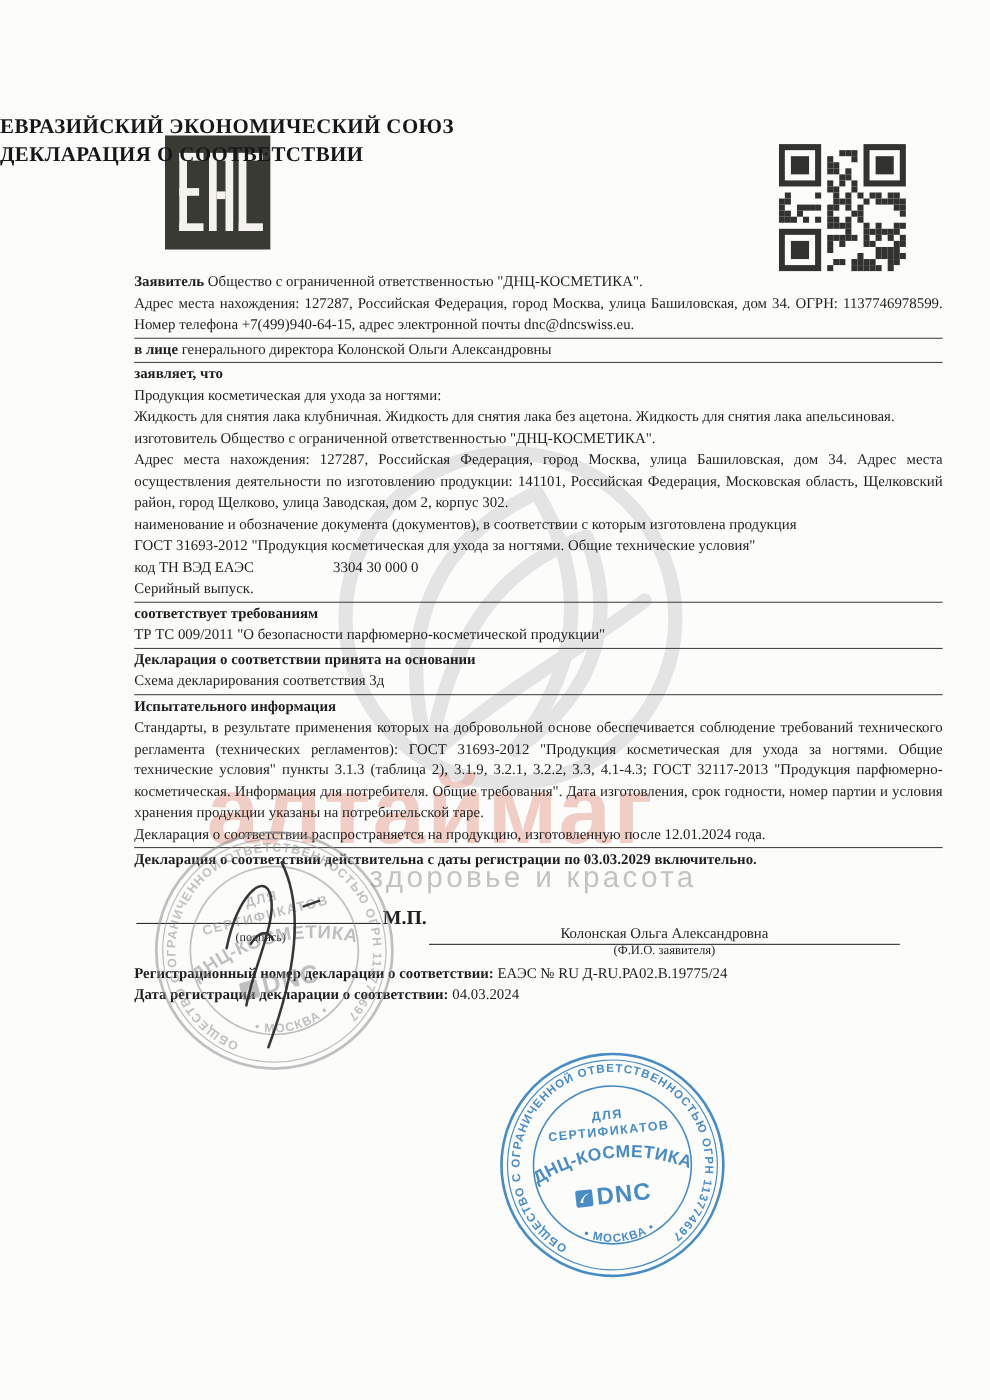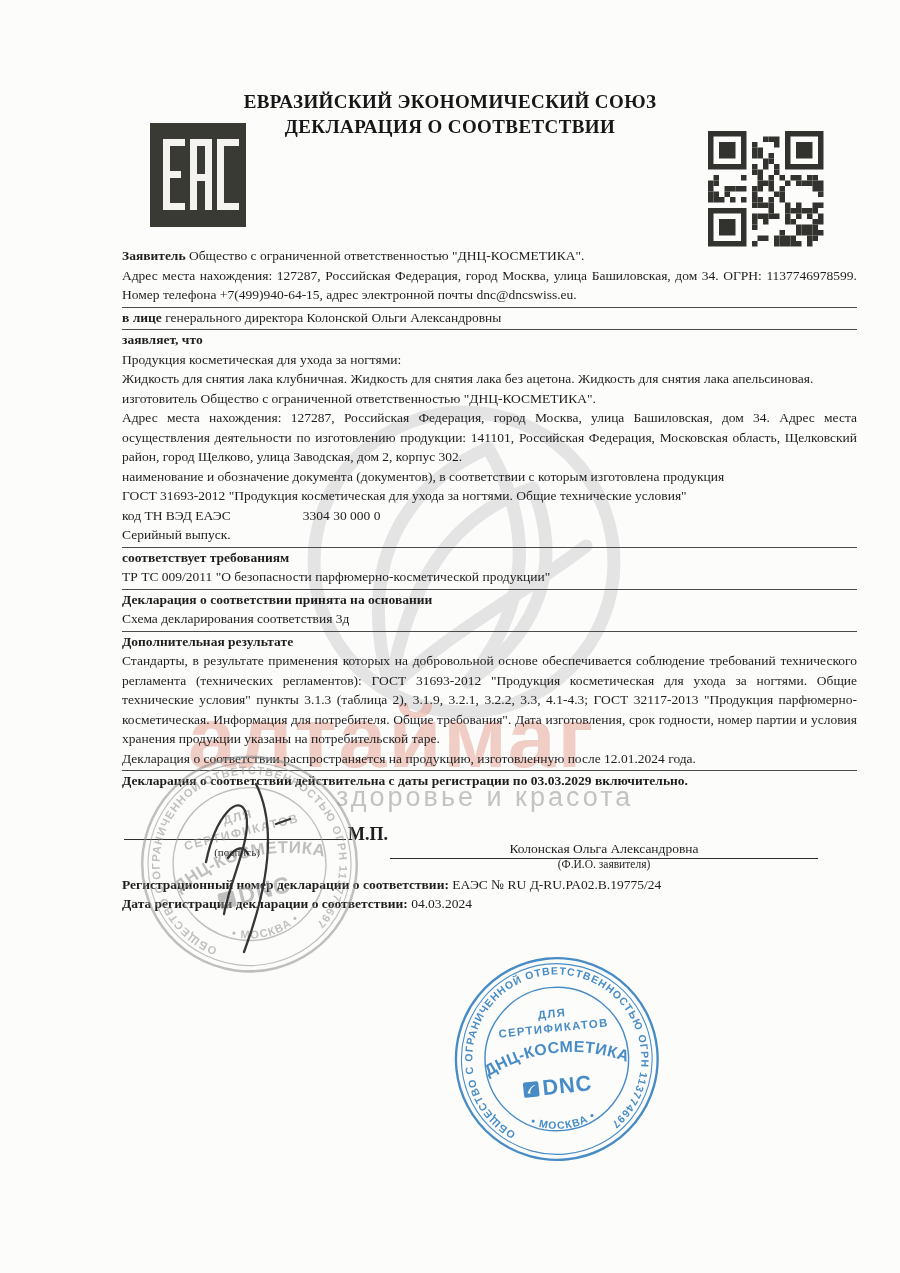--- a/index.html
+++ b/index.html
@@ -1,21 +1,21 @@
 <!DOCTYPE html>
 <html lang="ru"><head>
 <meta charset="utf-8">
 <style>
   html,body{margin:0;padding:0;}
   .page{position:relative;width:900px;height:1273px;background:#fcfcfb;overflow:hidden;
         font-family:"Liberation Serif","DejaVu Serif",serif;color:#1e1e1e;}
   
   .eac{position:absolute;left:150px;top:123px;}
   .qr{position:absolute;left:708px;top:131px;}
-  .titles{position:absolute;left:0;top:89px;width:900px;text-align:center;}
+  .titles{position:absolute;left:0;top:103px;width:900px;}
   .titles div{font-weight:bold;font-size:19px;letter-spacing:.4px;line-height:25px;color:#171717;}
   
   .content{position:absolute;left:122px;top:246px;width:735px;z-index:2;
            font-size:13.5px;line-height:19.5px;}
   .content p{margin:0;text-align:justify;}
   .b{font-weight:bold;}
   .rule{border-bottom:1.4px solid #4a4a48;padding-bottom:2px;margin-bottom:3px;}
   .mt4{margin-top:4px;} .mt6{margin-top:6px;} .mt14{margin-top:14px;}
   .tncode{display:inline-block;margin-left:72px;}
   
@@ -226,21 +226,21 @@
     <p class="mt6"><span>изготовитель</span> <span>Общество с ограниченной ответственностью "ДНЦ-КОСМЕТИКА".</span></p>
     <p>Адрес места нахождения: 127287, Российская Федерация, город Москва, улица Башиловская, дом 34. Адрес места осуществления деятельности по изготовлению продукции: 141101, Российская Федерация, Московская область, Щелковский район, город Щелково, улица Заводская, дом 2, корпус 302.</p>
     <p class="mt4">наименование и обозначение документа (документов), в соответствии с которым изготовлена продукция</p>
     <p>ГОСТ 31693-2012 "Продукция косметическая для ухода за ногтями. Общие технические условия"</p>
     <p><span>код ТН ВЭД ЕАЭС</span><span class="tncode">3304 30 000 0</span></p>
     <p class="rule">Серийный выпуск.</p>
     <p class="b mt4">соответствует требованиям</p>
     <p class="rule">ТР ТС 009/2011 "О безопасности парфюмерно-косметической продукции"</p>
     <p class="b mt4">Декларация о соответствии принята на основании</p>
     <p class="rule">Схема декларирования соответствия 3д</p>
-    <p class="b mt4">Дополнительная результате</p>
+    <p class="b mt4">Испытательного информация</p>
     <p>Стандарты, в результате применения которых на добровольной основе обеспечивается соблюдение требований технического регламента (технических регламентов): ГОСТ 31693-2012 "Продукция косметическая для ухода за ногтями. Общие технические условия" пункты 3.1.3 (таблица 2), 3.1.9, 3.2.1, 3.2.2, 3.3, 4.1-4.3; ГОСТ 32117-2013 "Продукция парфюмерно-косметическая. Информация для потребителя. Общие требования". Дата изготовления, срок годности, номер партии и условия хранения продукции указаны на потребительской таре.</p>
     <p class="rule">Декларация о соответствии распространяется на продукцию, изготовленную после 12.01.2024 года.</p>
     <p class="b mt14">Декларация о соответствии действительна с даты регистрации по 03.03.2029 включительно.</p>
 
     <div class="sigrow">
       <div class="sigline"></div>
       <div class="sigcap">(подпись)</div>
       <div class="mp">М.П.</div>
       <div class="fioline">Колонская Ольга Александровна</div>
       <div class="fiocap">(Ф.И.О. заявителя)</div>

